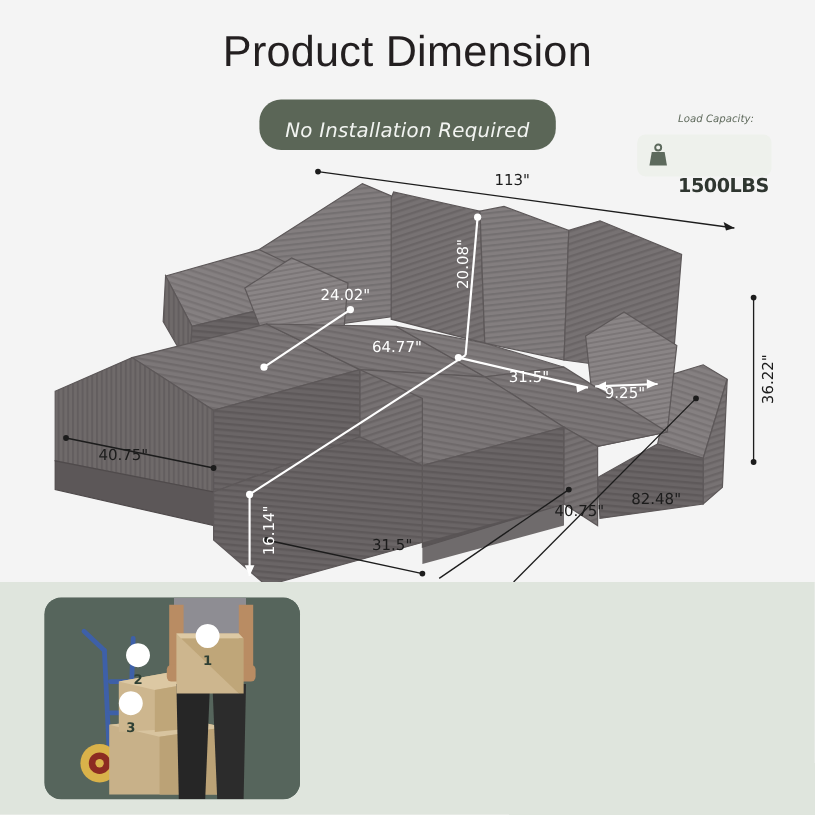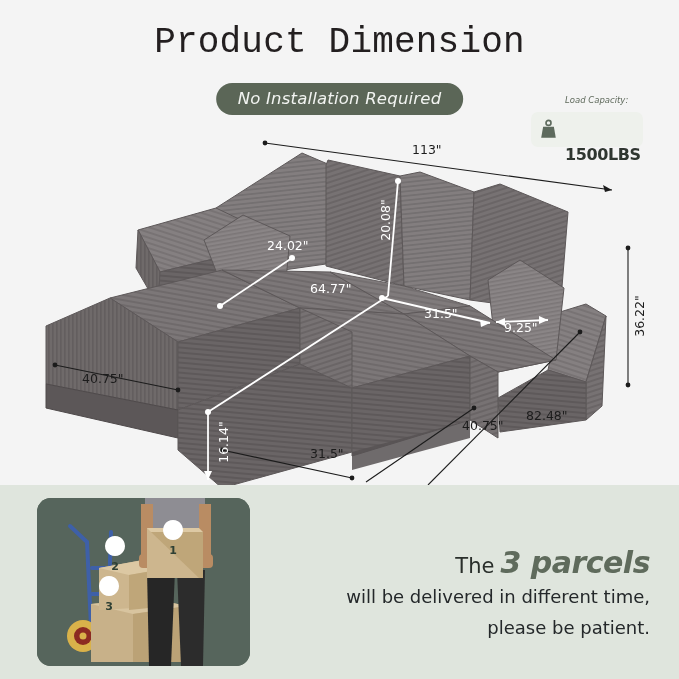--- a/index.html
+++ b/index.html
@@ -10,28 +10,28 @@
     overflow:hidden;position:relative;
   }
   .page{position:absolute;inset:0;}
 
   
   .title{
     position:absolute;left:0;right:0;top:22px;
     text-align:center;
     font-size:36px;font-weight:400;letter-spacing:.2px;
     color:#231f20;
-    font-family:Liberation Mono, monospace;
+    font-family:Liberation Sans, sans-serif;
   }
   .badge-pill{
     position:absolute;left:50%;transform:translateX(-50%);
     top:83px;
     background:#5b6657;color:#f2f4f1;
     border-radius:18px;
-    padding:6px 22px 7px 22px;
+    padding:16px 22px 7px 22px;
     font-size:16.5px;font-style:italic;font-weight:400;
     letter-spacing:.2px;white-space:nowrap;
     font-family:"DejaVu Sans", sans-serif;
   }
 
   
   .load-chip{
     position:absolute;left:531px;top:112px;
     width:112px;height:35px;
     background:#eef1ec;border-radius:7px;
@@ -322,21 +322,14 @@
         <path d="M78,58 a10,10 0 1,1 0.01,0 L78,80 Z" fill="#ffffff"></path>
         <text x="78" y="72" text-anchor="middle" font-size="11" font-weight="700" fill="#2f4034" font-family="DejaVu Sans, sans-serif">2</text>
       </g>
       <g>
         <path d="M72,98 a10,10 0 1,1 0.01,0 L72,120 Z" fill="#ffffff"></path>
         <text x="72" y="112" text-anchor="middle" font-size="11" font-weight="700" fill="#2f4034" font-family="DejaVu Sans, sans-serif">3</text>
       </g>
     </svg>
   </div>
 
-  <div class="parcel-copy">
-    <div class="pc-line1">
-      <span>The</span><span class="big">3 parcels</span>
-    </div>
-    <div class="pc-line2">will be delivered in different time,</div>
-    <div class="pc-line2">please be patient.</div>
-  </div>
 
 </div>
 
 </body></html>

